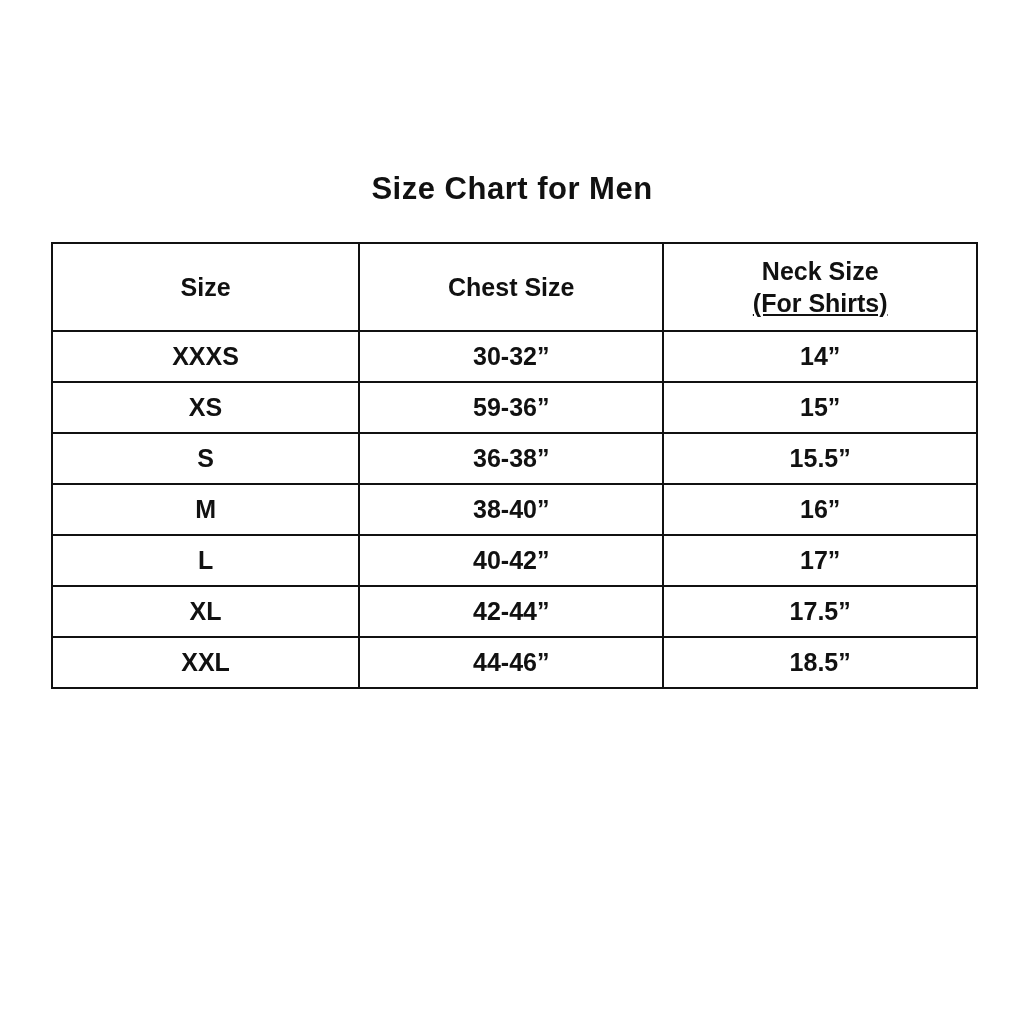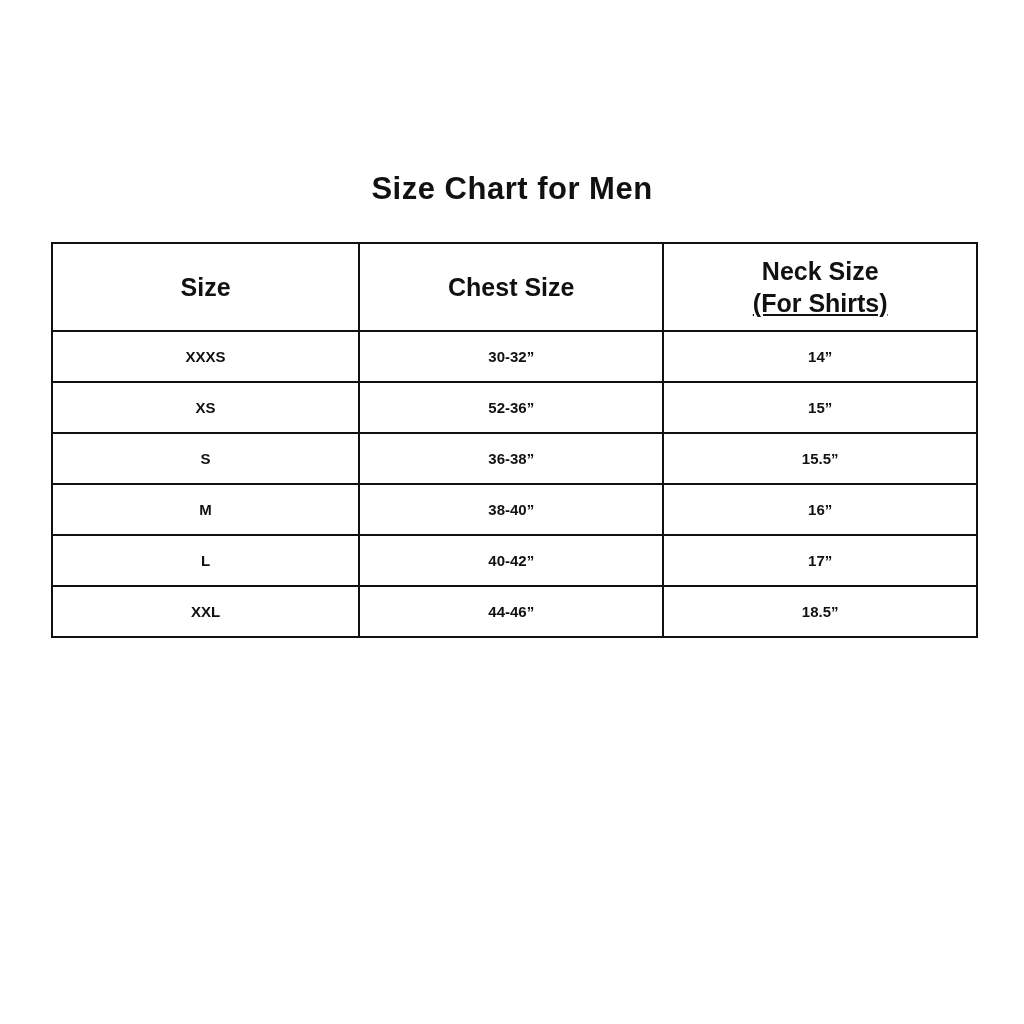--- a/index.html
+++ b/index.html
@@ -47,21 +47,21 @@
     background: #ffffff;
     padding: 0;
   }
   table.size-chart thead th {
     height: 86px;
     font-size: 25px;
     line-height: 1.3;
   }
   table.size-chart tbody td {
     height: 49px;
-    font-size: 15px;
+    font-size: 25px;
   }
   col.c1 { width: 33.2%; }
   col.c2 { width: 32.9%; }
   col.c3 { width: 33.9%; }
   .header-sub {
     display: block;
     font-size: 25px;
     font-weight: bold;
     text-decoration: underline;
   }
@@ -94,39 +94,44 @@
       </tr>
     </thead>
     <tbody>
       <tr>
         <td>XXXS</td>
         <td>30-32”</td>
         <td>14”</td>
       </tr>
       <tr>
         <td>XS</td>
-        <td>52-36”</td>
+        <td>59-36”</td>
         <td>15”</td>
       </tr>
       <tr>
         <td>S</td>
         <td>36-38”</td>
         <td>15.5”</td>
       </tr>
       <tr>
         <td>M</td>
         <td>38-40”</td>
         <td>16”</td>
       </tr>
       <tr>
         <td>L</td>
         <td>40-42”</td>
         <td>17”</td>
       </tr>
       <tr>
+        <td>XL</td>
+        <td>42-44”</td>
+        <td>17.5”</td>
+      </tr>
+      <tr>
         <td>XXL</td>
         <td>44-46”</td>
         <td>18.5”</td>
       </tr>
     </tbody>
   </table>
 
 </div>
 
 </body></html>

